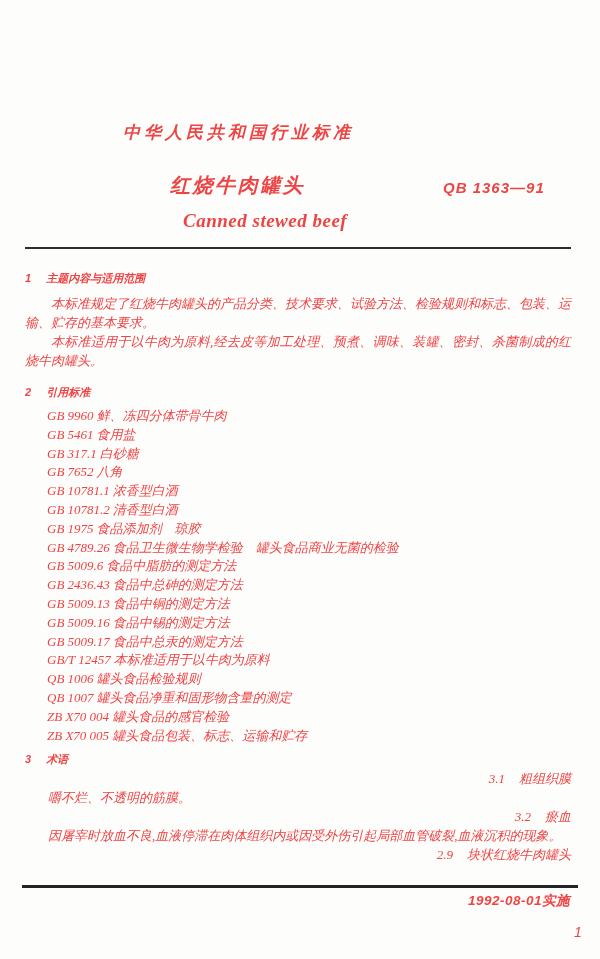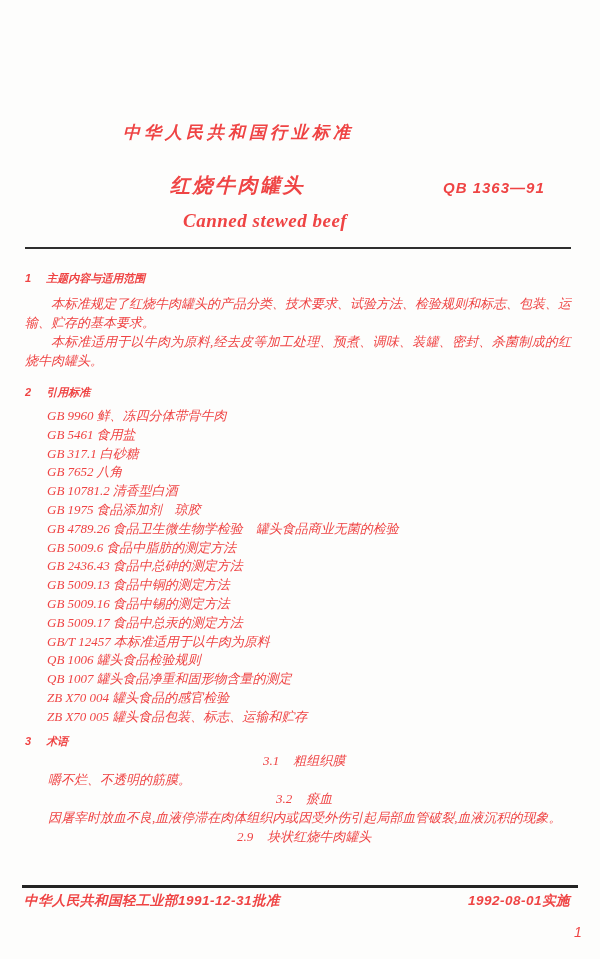--- a/index.html
+++ b/index.html
@@ -81,21 +81,21 @@
   .para + .para { margin-top: 0; }
   .ref-list { margin-top: 5px; }
   .ref-item {
     padding-left: 22px;
     line-height: 18.8px;
     white-space: nowrap;
     text-align: left;
   }
   .ref-title { margin-left: 3px; }
   .terms { margin-top: 0; }
-  .term-head { line-height: 19px; text-align: center; margin-left: 12px; }
+  .term-head { line-height: 19px; text-align: right; margin-left: 12px; }
   .term-name { margin-left: 14px; }
   .term-def { padding-left: 23px; line-height: 19px; }
   
   .rule-bottom {
     position: absolute;
     left: 22px; top: 885px;
     width: 556px; height: 3px;
     background: #242424;
   }
   .footer-approval {
@@ -156,20 +156,23 @@
         </div>
 
         <div class="ref-item">
           <span class="ref-code">GB 317.1</span><span class="ref-title">白砂糖</span>
         </div>
 
         <div class="ref-item">
           <span class="ref-code">GB 7652</span><span class="ref-title">八角</span>
         </div>
 
+        <div class="ref-item">
+          <span class="ref-code">GB 10781.1</span><span class="ref-title">浓香型白酒</span>
+        </div>
 
         <div class="ref-item">
           <span class="ref-code">GB 10781.2</span><span class="ref-title">清香型白酒</span>
         </div>
 
         <div class="ref-item">
           <span class="ref-code">GB 1975</span><span class="ref-title">食品添加剂　琼胶</span>
         </div>
 
         <div class="ref-item">
@@ -243,17 +246,16 @@
             <span>2.9</span><span class="term-name">块状红烧牛肉罐头</span>
           </div>
 
         </div>
 
     </div>
 
   </div>
 
   <div class="rule-bottom"></div>
-  <div class="footer-approval">中华人民共和国轻工业部1991-12-31批准</div>
   <div class="footer-impl">1992-08-01实施</div>
   <div class="page-num">1</div>
 
 </div>
 
 </body></html>

